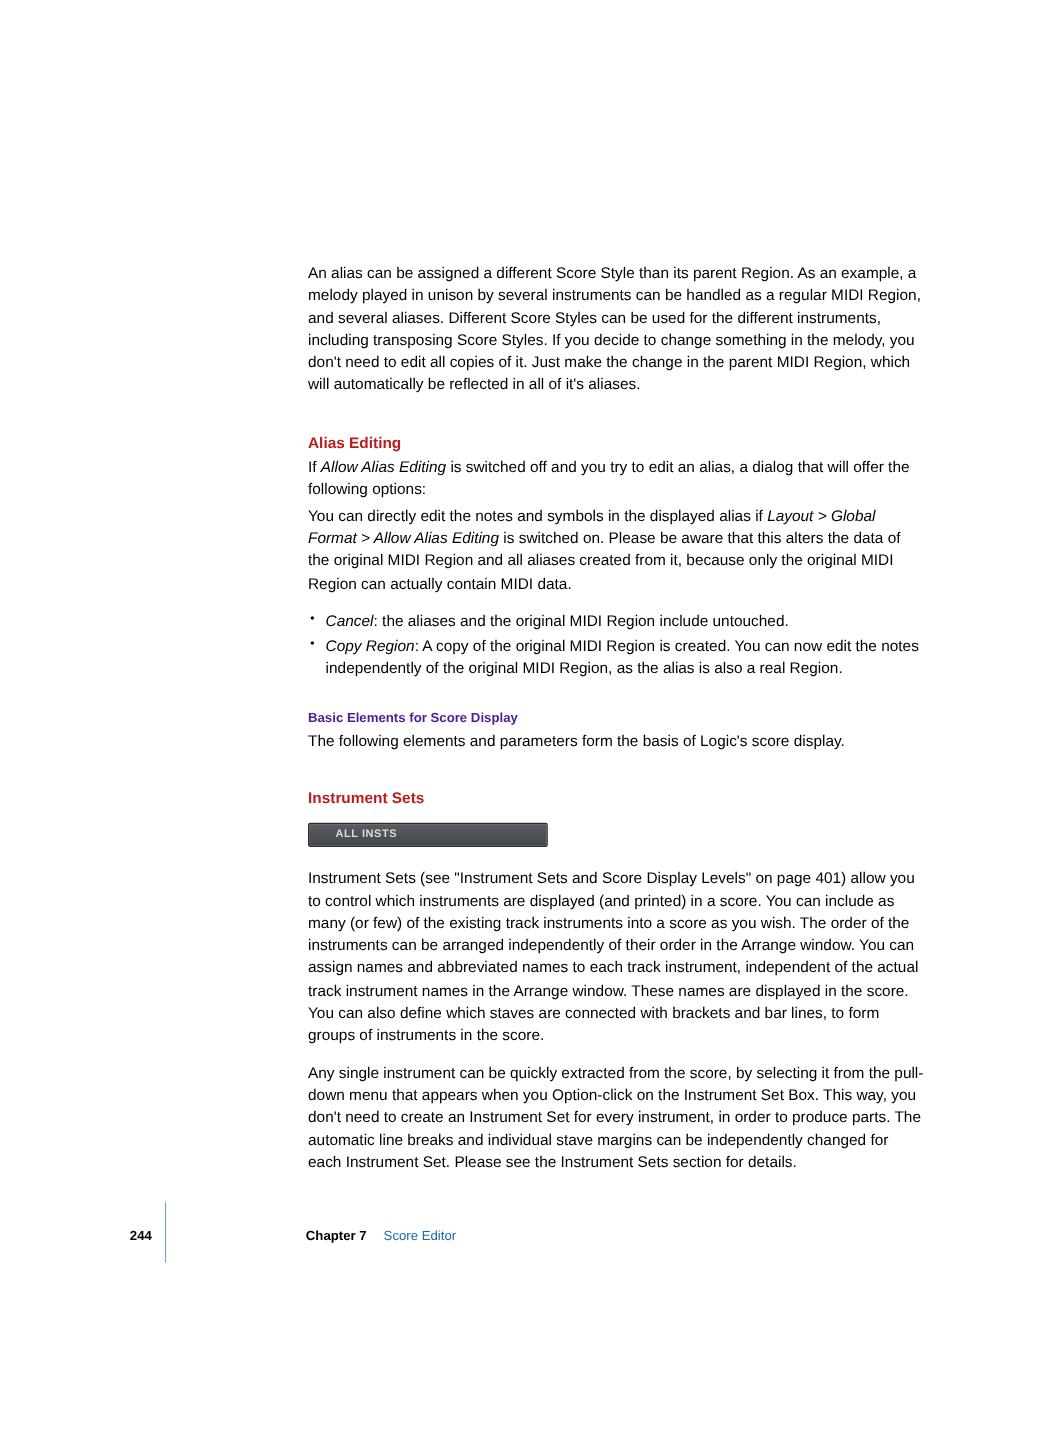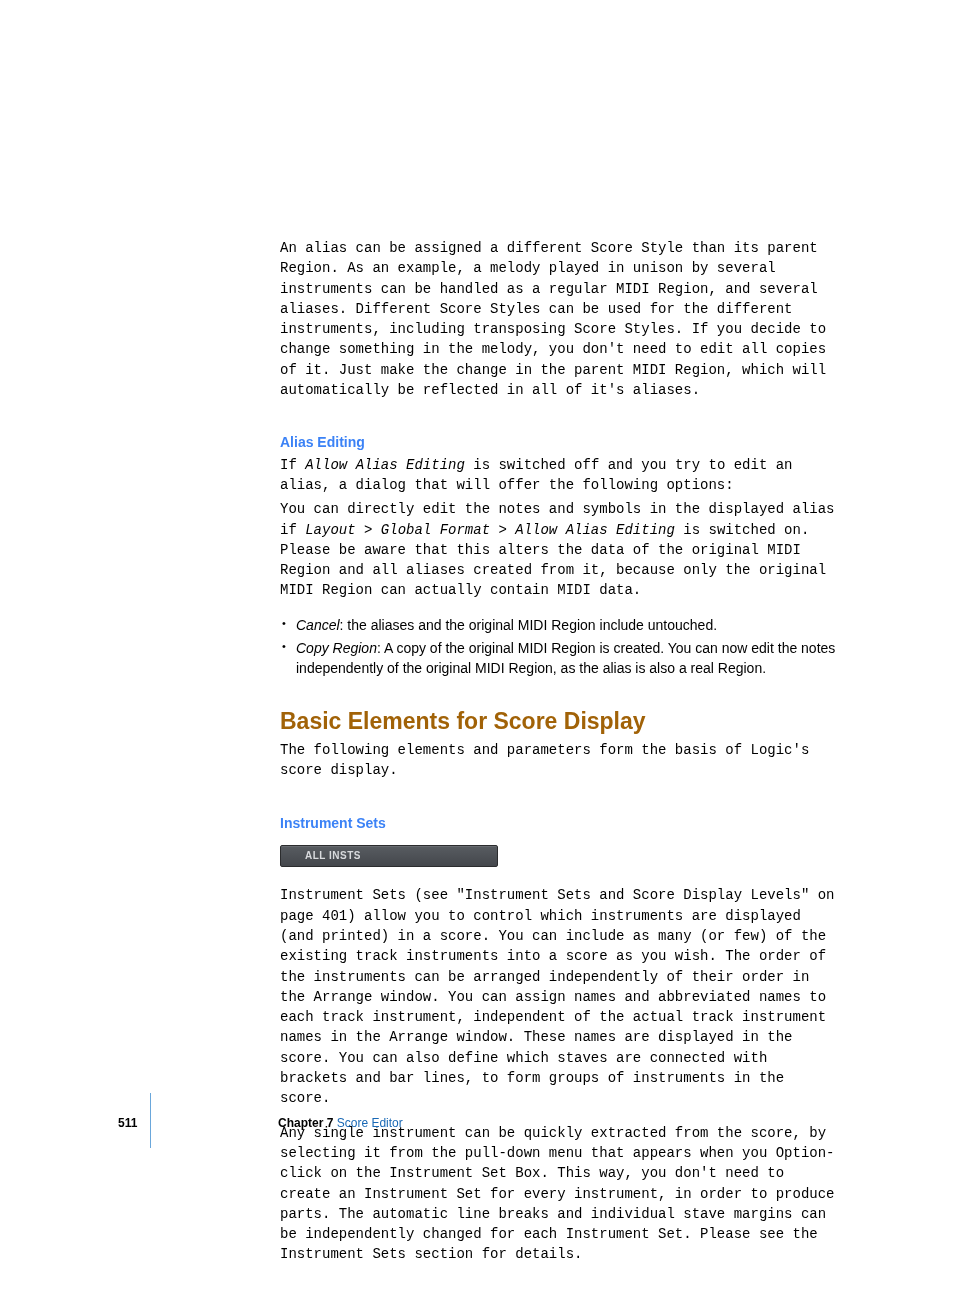--- a/index.html
+++ b/index.html
@@ -15,33 +15,32 @@
       position: relative;
     }
     .content {
       position: absolute;
       left: 280px;
       top: 238px;
       width: 560px;
     }
     p {
       margin: 0 0 14px 0;
-      font-family: Liberation Mono, monospace;
     }
     .subhead {
-      color: #3b82f6;
+      color: #b91c1c;
       font-weight: bold;
       font-size: 14px;
       margin-top: 32px;
       margin-bottom: 2px;
     }
     .section-head {
-      color: #a16207;
+      color: #4c1d95;
       font-weight: bold;
-      font-size: 23px;
+      font-size: 12px;
       margin-top: 26px;
       margin-bottom: 2px;
     }
     .italic {
       font-style: italic;
     }
     ul {
       margin: 0 0 14px 0;
       padding-left: 16px;
     }
@@ -96,21 +95,21 @@
       position: absolute;
       left: 160px;
       top: 0;
       white-space: nowrap;
     }
     .footer-chapter {
       font-weight: bold;
     }
     .footer-title {
       color: #1968b5;
-      margin-left: 0;
+      margin-left: 12px;
     }
   </style>
 </head>
 <body>
 
 <div class="content">
   <p>An alias can be assigned a different Score Style than its parent Region. As an example, a melody played in unison by several instruments can be handled as a regular MIDI Region, and several aliases. Different Score Styles can be used for the different instruments, including transposing Score Styles. If you decide to change something in the melody, you don't need to edit all copies of it. Just make the change in the parent MIDI Region, which will automatically be reflected in all of it's aliases.</p>
 
   <div class="subhead">Alias Editing</div>
   <p style="margin-bottom:4px;">
@@ -129,19 +128,19 @@
 
   <div class="subhead">Instrument Sets</div>
 
   <div class="ui-box">ALL INSTS</div>
 
   <p>Instrument Sets (see "Instrument Sets and Score Display Levels" on page 401) allow you to control which instruments are displayed (and printed) in a score. You can include as many (or few) of the existing track instruments into a score as you wish. The order of the instruments can be arranged independently of their order in the Arrange window. You can assign names and abbreviated names to each track instrument, independent of the actual track instrument names in the Arrange window. These names are displayed in the score. You can also define which staves are connected with brackets and bar lines, to form groups of instruments in the score.</p>
   <p>Any single instrument can be quickly extracted from the score, by selecting it from the pull-down menu that appears when you Option-click on the Instrument Set Box. This way, you don't need to create an Instrument Set for every instrument, in order to produce parts. The automatic line breaks and individual stave margins can be independently changed for each Instrument Set. Please see the Instrument Sets section for details.</p>
 </div>
 
 <div class="footer">
-  <span class="footer-page">511</span>
+  <span class="footer-page">244</span>
   <span class="footer-sep"></span>
   <span class="footer-text">
     <span class="footer-chapter">Chapter 7</span>
     <span class="footer-title">Score Editor</span>
   </span>
 </div>
 
 </body></html>

